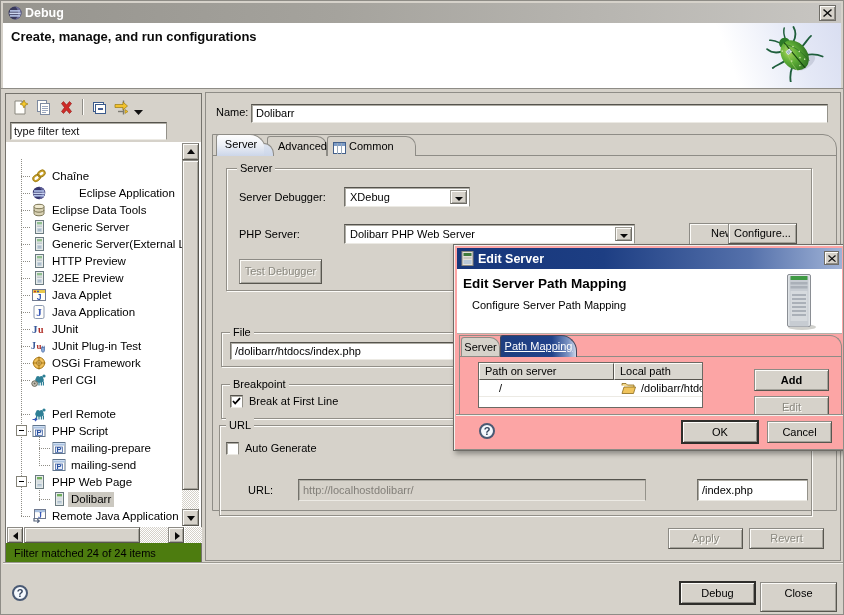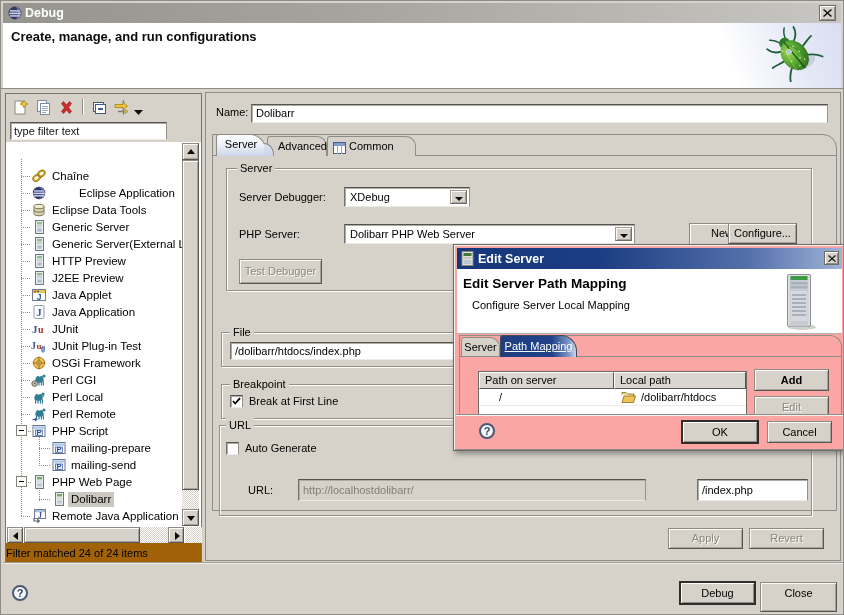--- a/index.html
+++ b/index.html
@@ -53,21 +53,21 @@
   .tree-row { position:absolute; left:0; height:17px; width:100%; }
   .tree-row .lbl { position:absolute; top:1px; height:15px; line-height:15px; white-space:nowrap; font-size:11.5px; }
   .tree-row .icon16 { position:absolute; width:16px; height:16px; top:0px; }
   .tree-row .sel { background:#cbc8c0; padding:0 3px; }
   .dotv { position:absolute; width:1px; background:repeating-linear-gradient(to bottom,#8f8d86 0 1px,transparent 1px 2px); }
   .doth { position:absolute; height:1px; background:repeating-linear-gradient(to right,#8f8d86 0 1px,transparent 1px 2px); }
   .expander { position:absolute; width:11px; height:11px; background:#fff; border:1px solid #848278; }
   .expander::after { content:""; position:absolute; left:2px; right:2px; top:4px; height:1px; background:#000; }
   .vscroll { position:absolute; right:2px; top:49px; width:17px; height:383px; }
   .hscroll { position:absolute; left:1px; top:433px; width:178px; height:16px; }
-  .status-row { position:absolute; left:0px; top:449px; right:0px; height:20px; background:#a16207; line-height:20px; padding-left:0; }
+  .status-row { position:absolute; left:0px; top:449px; right:0px; height:20px; background:#4d7c0f; line-height:20px; padding-left:8px; }
 
   
   .right-panel { left:204px; top:91px; width:636px; height:469px; border:1px solid #8f8d87; background:#d6d2ca; }
   
   .rp { position:absolute; }
   .field-text { line-height:17px; padding-left:4px; white-space:nowrap; overflow:hidden; }
 
   .tabfolder { left:211px; top:133px; width:625px; height:377px; border:1px solid #8e8c86; border-top-right-radius:14px; }
   .tab { position:absolute; line-height:19px; text-align:center; }
   .tab-inactive { border:1px solid #8e8c86; border-bottom:none; border-radius:3px 10px 0 0; background:#d6d2ca; }
@@ -392,39 +392,20 @@
                 <rect x="7.4" y="10" width="1.2" height="3.5"></rect>
                 <rect x="9.8" y="10" width="1.2" height="3.5"></rect>
                 <rect x="11.8" y="9.5" width="1.2" height="4"></rect>
               </g>
               <circle cx="3.6" cy="11.6" r="2.8" fill="#c8c4ba" stroke="#6a6858"></circle>
               <circle cx="3.6" cy="11.6" r="1" fill="#6a6858"></circle>
             </svg>
           </span>
           <span class="lbl" style="left:46px;">Perl CGI</span>
         </div>
-        <div class="tree-row" style="top:247px;">
-          <span class="doth" style="left:15px;top:8px;width:10px;"></span>
-          <span class="icon16" style="left:25px;">
-            <svg width="16" height="16" viewBox="0 0 16 16">
-              <g fill="#2e7f95">
-                <ellipse cx="7.5" cy="9" rx="4.3" ry="2.8"></ellipse>
-                <ellipse cx="6" cy="6.8" rx="1.9" ry="1.7"></ellipse>
-                <ellipse cx="9.3" cy="6.9" rx="1.9" ry="1.8"></ellipse>
-                <circle cx="12" cy="5" r="1.6"></circle>
-                <rect x="11.4" y="5" width="1.2" height="3"></rect>
-                <rect x="4" y="10.5" width="1.2" height="4"></rect>
-                <rect x="6.4" y="11" width="1.2" height="3.5"></rect>
-                <rect x="8.8" y="11" width="1.2" height="3.5"></rect>
-                <rect x="10.8" y="10.5" width="1.2" height="4"></rect>
-              </g>
-            </svg>
-          </span>
-          <span class="lbl" style="left:46px;">Perl Local</span>
-        </div>
         <div class="tree-row" style="top:264px;">
           <span class="doth" style="left:15px;top:8px;width:10px;"></span>
           <span class="icon16" style="left:25px;">
             <svg width="16" height="16" viewBox="0 0 16 16">
               <g fill="#2e7f95">
                 <ellipse cx="8.5" cy="8" rx="4.3" ry="2.8"></ellipse>
                 <ellipse cx="7" cy="5.8" rx="1.9" ry="1.7"></ellipse>
                 <ellipse cx="10.3" cy="5.9" rx="1.9" ry="1.8"></ellipse>
                 <circle cx="13" cy="4" r="1.6"></circle>
                 <rect x="5" y="9.5" width="1.2" height="4"></rect>
@@ -637,21 +618,21 @@
       </span>
       <span class="modal-title-text" style="margin-left:21px;">Edit Server</span>
       <span class="abs closebtn raised" style="right:3px;top:3px;width:15px;height:14px;">
         <svg width="8" height="7" viewBox="0 0 9 8">
             <path d="M1 0 L4.5 3 L8 0 L9 1 L5.5 4 L9 7 L8 8 L4.5 5 L1 8 L0 7 L3.5 4 L0 1Z" fill="#111"></path>
           </svg>
       </span>
     </div>
     <div class="m modal-header">
       <div class="m-heading">Edit Server Path Mapping</div>
-      <div class="m-subheading">Configure Server Local Mapping</div>
+      <div class="m-subheading">Configure Server Path Mapping</div>
       <span class="abs" style="right:24px;top:4px;">
         <svg width="34" height="58" viewBox="0 0 34 58">
           <ellipse cx="18" cy="54" rx="14" ry="3" fill="rgba(120,120,110,0.35)"></ellipse>
           <rect x="3.5" y="1.5" width="23" height="52" rx="1.5" fill="#dfe3e6" stroke="#8a8e94"></rect>
           <rect x="5.5" y="3.5" width="19" height="50" fill="#c7ccd2"></rect>
           <rect x="6.5" y="3" width="17" height="4" fill="#3f9a44"></rect>
           <rect x="6.5" y="9" width="17" height="2.5" fill="#aab0b8"></rect>
           <rect x="6.5" y="13" width="17" height="2.5" fill="#aab0b8"></rect>
           <rect x="6.5" y="18" width="17" height="30" fill="#d6dade"></rect>
           <g fill="#aab0b8">
@@ -671,21 +652,21 @@
     <div class="m" style="left:5px;top:111px;width:41px;height:1px;background:#8e8c86;"></div>
     <div class="m" style="left:123px;top:111px;width:265px;height:1px;background:#8e8c86;"></div>
     <div class="m tab tab-inactive" style="left:7px;top:92px;width:39px;height:19px;line-height:18px;">
       <span>Server</span>
     </div>
     <div class="m tab tab-active-navy" style="left:46px;top:90px;width:77px;height:22px;line-height:20px;">
       <span>Path Mapping</span>
     </div>
 
     <div class="m" style="left:6px;top:112px;width:381px;height:57px;overflow:hidden;">
-      <div class="pm-table" style="left:18px;top:14px;width:269px;height:46px;" id="pm-table">
+      <div class="pm-table" style="left:18px;top:5px;width:225px;height:46px;" id="pm-table">
           <div class="pm-hcell" style="left:0;width:135px;">Path on server</div>
           <div class="pm-hcell" style="left:135px;width:132px;">Local path</div>
           <div style="position:absolute;left:0;top:17px;width:100%;height:17px;border-bottom:1px solid #eceae4;">
             <span class="pm-cell" style="left:20px;top:0;">/</span>
             <span class="abs" style="left:142px;top:2px;"><svg width="15" height="13" viewBox="0 0 15 13">
                 <path d="M1 3.5 V1.5 h4 l1.5 1.5 H13 v2" fill="#f4d88a" stroke="#8a6a1a" stroke-width="0.8"></path>
                 <path d="M1 11.5 L3 5 h11.5 l-2 6.5 z" fill="#f0c45c" stroke="#8a6a1a" stroke-width="0.8"></path>
               </svg></span>
             <span class="pm-cell" style="left:162px;top:0;">/dolibarr/htdocs</span>
           </div>

